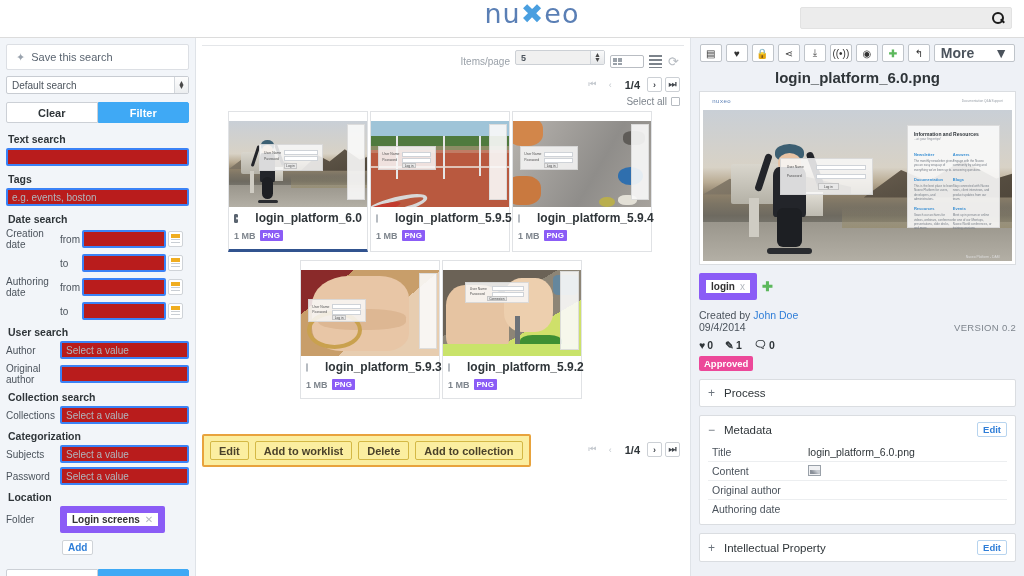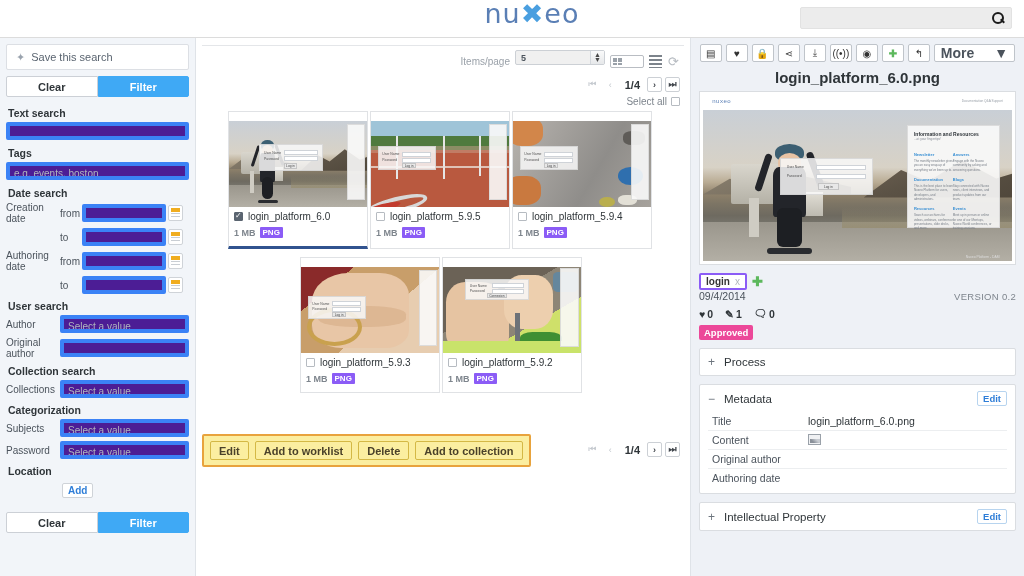--- a/index.html
+++ b/index.html
@@ -94,36 +94,36 @@
     flex: 1; height: 21px; background: #fff; border: 1px solid #ccd0d6;
     font-weight: bold; font-size: 11px; color: #2f3539;
     display: flex; align-items: center; justify-content: center; border-radius: 2px 0 0 2px;
   }
   .btn-filter {
     flex: 1; height: 21px; background: #3fa9f5; border: 1px solid #3fa9f5;
     font-weight: bold; font-size: 11px; color: #fff;
     display: flex; align-items: center; justify-content: center; border-radius: 0 2px 2px 0;
   }
   .grp-title { font-weight: bold; font-size: 10.5px; color: #2f3539; margin: 6px 0 3px 2px; }
-  .fld { width: 100%; height: 18px; background: #4c1d95; border: 4px solid #3b82f6; border-radius: 2px;
+  .fld { width: 100%; height: 18px; background: #b91c1c; border: 2px solid #3b82f6; border-radius: 2px;
     font-size: 10px; color: #6f7780; padding: 0 4px; line-height: 16px; white-space: nowrap; overflow: hidden; }
   .fld.ph { color: #b0b6bd; }
   .fld-full { margin-bottom: 7px; }
   .rowline { display: flex; align-items: center; margin-bottom: 4px; }
   .rowlbl { width: 54px; font-size: 10px; color: #4b535c; flex: none; }
   .rowlbl.sm { width: 22px; }
   .rowlbl.dt { width: 54px; }
   .cal { width: 15px; height: 16px; flex: none; margin-left: 2px; border: 1px solid #cfd3d8;
     background: #fff; border-radius: 2px; position: relative; }
   .cal::before { content:""; position:absolute; left:2px; top:2px; right:2px; height:4px; background:#f0ad20; }
   .cal::after { content:""; position:absolute; left:2px; top:7px; right:2px; bottom:2px;
     background: repeating-linear-gradient(#c9ced4 0 1px, #fff 1px 3px); }
   .tagchip {
     display: inline-flex; align-items: center; gap: 5px;
-    border: 2px solid #8b5cf6; background: #fff; border-radius: 2px;
+    border: 7px solid #8b5cf6; background: #fff; border-radius: 2px;
     padding: 1px 5px; font-size: 10px; font-weight: bold; color: #333;
   }
   .tagchip .x { color: #b3b8bf; font-weight: normal; }
   .addlink { color: #2f7ed8; font-size: 10px; font-weight: bold; border: 1px solid #cfd3d8;
     background:#fff; border-radius:2px; padding: 1px 5px; display: inline-block; margin: 3px 0 0 56px; }
   .sb-bottom { margin-top: 14px; }
 
   
   .center { flex: 1; min-width: 0; background: #fff; position: relative; display: flex; flex-direction: column; }
   .center-head { padding: 7px 8px 0 8px; }
@@ -158,21 +158,21 @@
   .cbx { width: 9px; height: 9px; border: 1px solid #b6bbc1; background: #fff; border-radius: 1px; }
   .cbx.on { background: #5a6470; border-color: #5a6470; position: relative; }
   .cbx.on::after { content: "✓"; position: absolute; left: 0px; top: -2px; font-size: 8px; color: #fff; }
 
   
   .grid { display: flex; flex-wrap: wrap; gap: 0 2px; padding: 4px 0 0 32px; }
   .card { width: 140px; background: #fff; border: 1px solid #e0e2e5; margin-bottom: 8px; }
   .card.sel { border-bottom: 3px solid #31538f; }
   .thumb { height: 95px; overflow: hidden; position: relative; }
   .cardbody { padding: 4px 5px 8px 5px; }
-  .cardtitle { display: flex; align-items: center; gap: 5px; font-size: 10px; font-weight: normal; color: #2f3539; }
+  .cardtitle { display: flex; align-items: center; gap: 17px; font-size: 12px; font-weight: bold; color: #2f3539; }
   .cardmeta { margin-top: 5px; display: flex; align-items: center; gap: 4px; font-size: 9px; color: #7e858d; font-weight: bold; }
   .pngtag { background: #8b5cf6; color: #fff; font-size: 8px; font-weight: bold; padding: 1px 3px; border-radius: 1px; }
 
   
   .actionbar {
     position: absolute; left: 6px; top: 396px;
     background: #fbeea0; border: 2px solid #e8a33d; border-radius: 2px;
     padding: 5px 6px; display: flex; gap: 6px;
   }
   .abtn { height: 19px; background: #fbeea0; border: 1px solid #d4b845; border-radius: 2px;
@@ -292,20 +292,29 @@
 
   <div class="body">
 
     <div class="sidebar">
 
       <div class="save-search">
         <span class="plus">✦</span>
         <span>Save this search</span>
       </div>
 
+      <div class="sel-wrap">
+        <div class="fakeselect">
+            <span>Default search</span>
+          </div>
+        <div class="spin">
+            <span>▲</span>
+            <span>▼</span>
+          </div>
+      </div>
 
       <div class="btnrow">
         <div class="btn-clear">Clear</div>
         <div class="btn-filter">Filter</div>
       </div>
 
       <div class="grp-title">Text search</div>
       <div class="fld fld-full"></div>
 
       <div class="grp-title">Tags</div>
@@ -358,20 +367,27 @@
       <div class="rowline">
         <span class="rowlbl">Subjects</span>
         <span class="fld ph" style="flex:1">Select a value</span>
       </div>
       <div class="rowline">
         <span class="rowlbl">Password</span>
         <span class="fld ph" style="flex:1">Select a value</span>
       </div>
 
       <div class="grp-title">Location</div>
+      <div class="rowline">
+        <span class="rowlbl">Folder</span>
+        <span class="tagchip">
+          <span>Login screens</span>
+          <span class="x">✕</span>
+        </span>
+      </div>
       <div class="addlink">Add</div>
 
       <div class="btnrow sb-bottom">
         <div class="btn-clear">Clear</div>
         <div class="btn-filter">Filter</div>
       </div>
     </div>
 
     <div class="center">
 
@@ -690,20 +706,24 @@
       </div>
 
       <div class="tagrow">
         <span class="tagchip">
           <span>login</span>
           <span class="x">x</span>
         </span>
         <span class="plus">✚</span>
       </div>
 
+      <div class="created">
+        <span>Created by</span>
+        <a href="#">John Doe</a>
+      </div>
       <div class="datever">
         <span>09/4/2014</span>
         <span class="version">VERSION 0.2</span>
       </div>
 
       <div class="counts">
         <span>♥<span>0</span></span>
         <span>✎<span>1</span></span>
         <span>🗨<span>0</span></span>
       </div>

